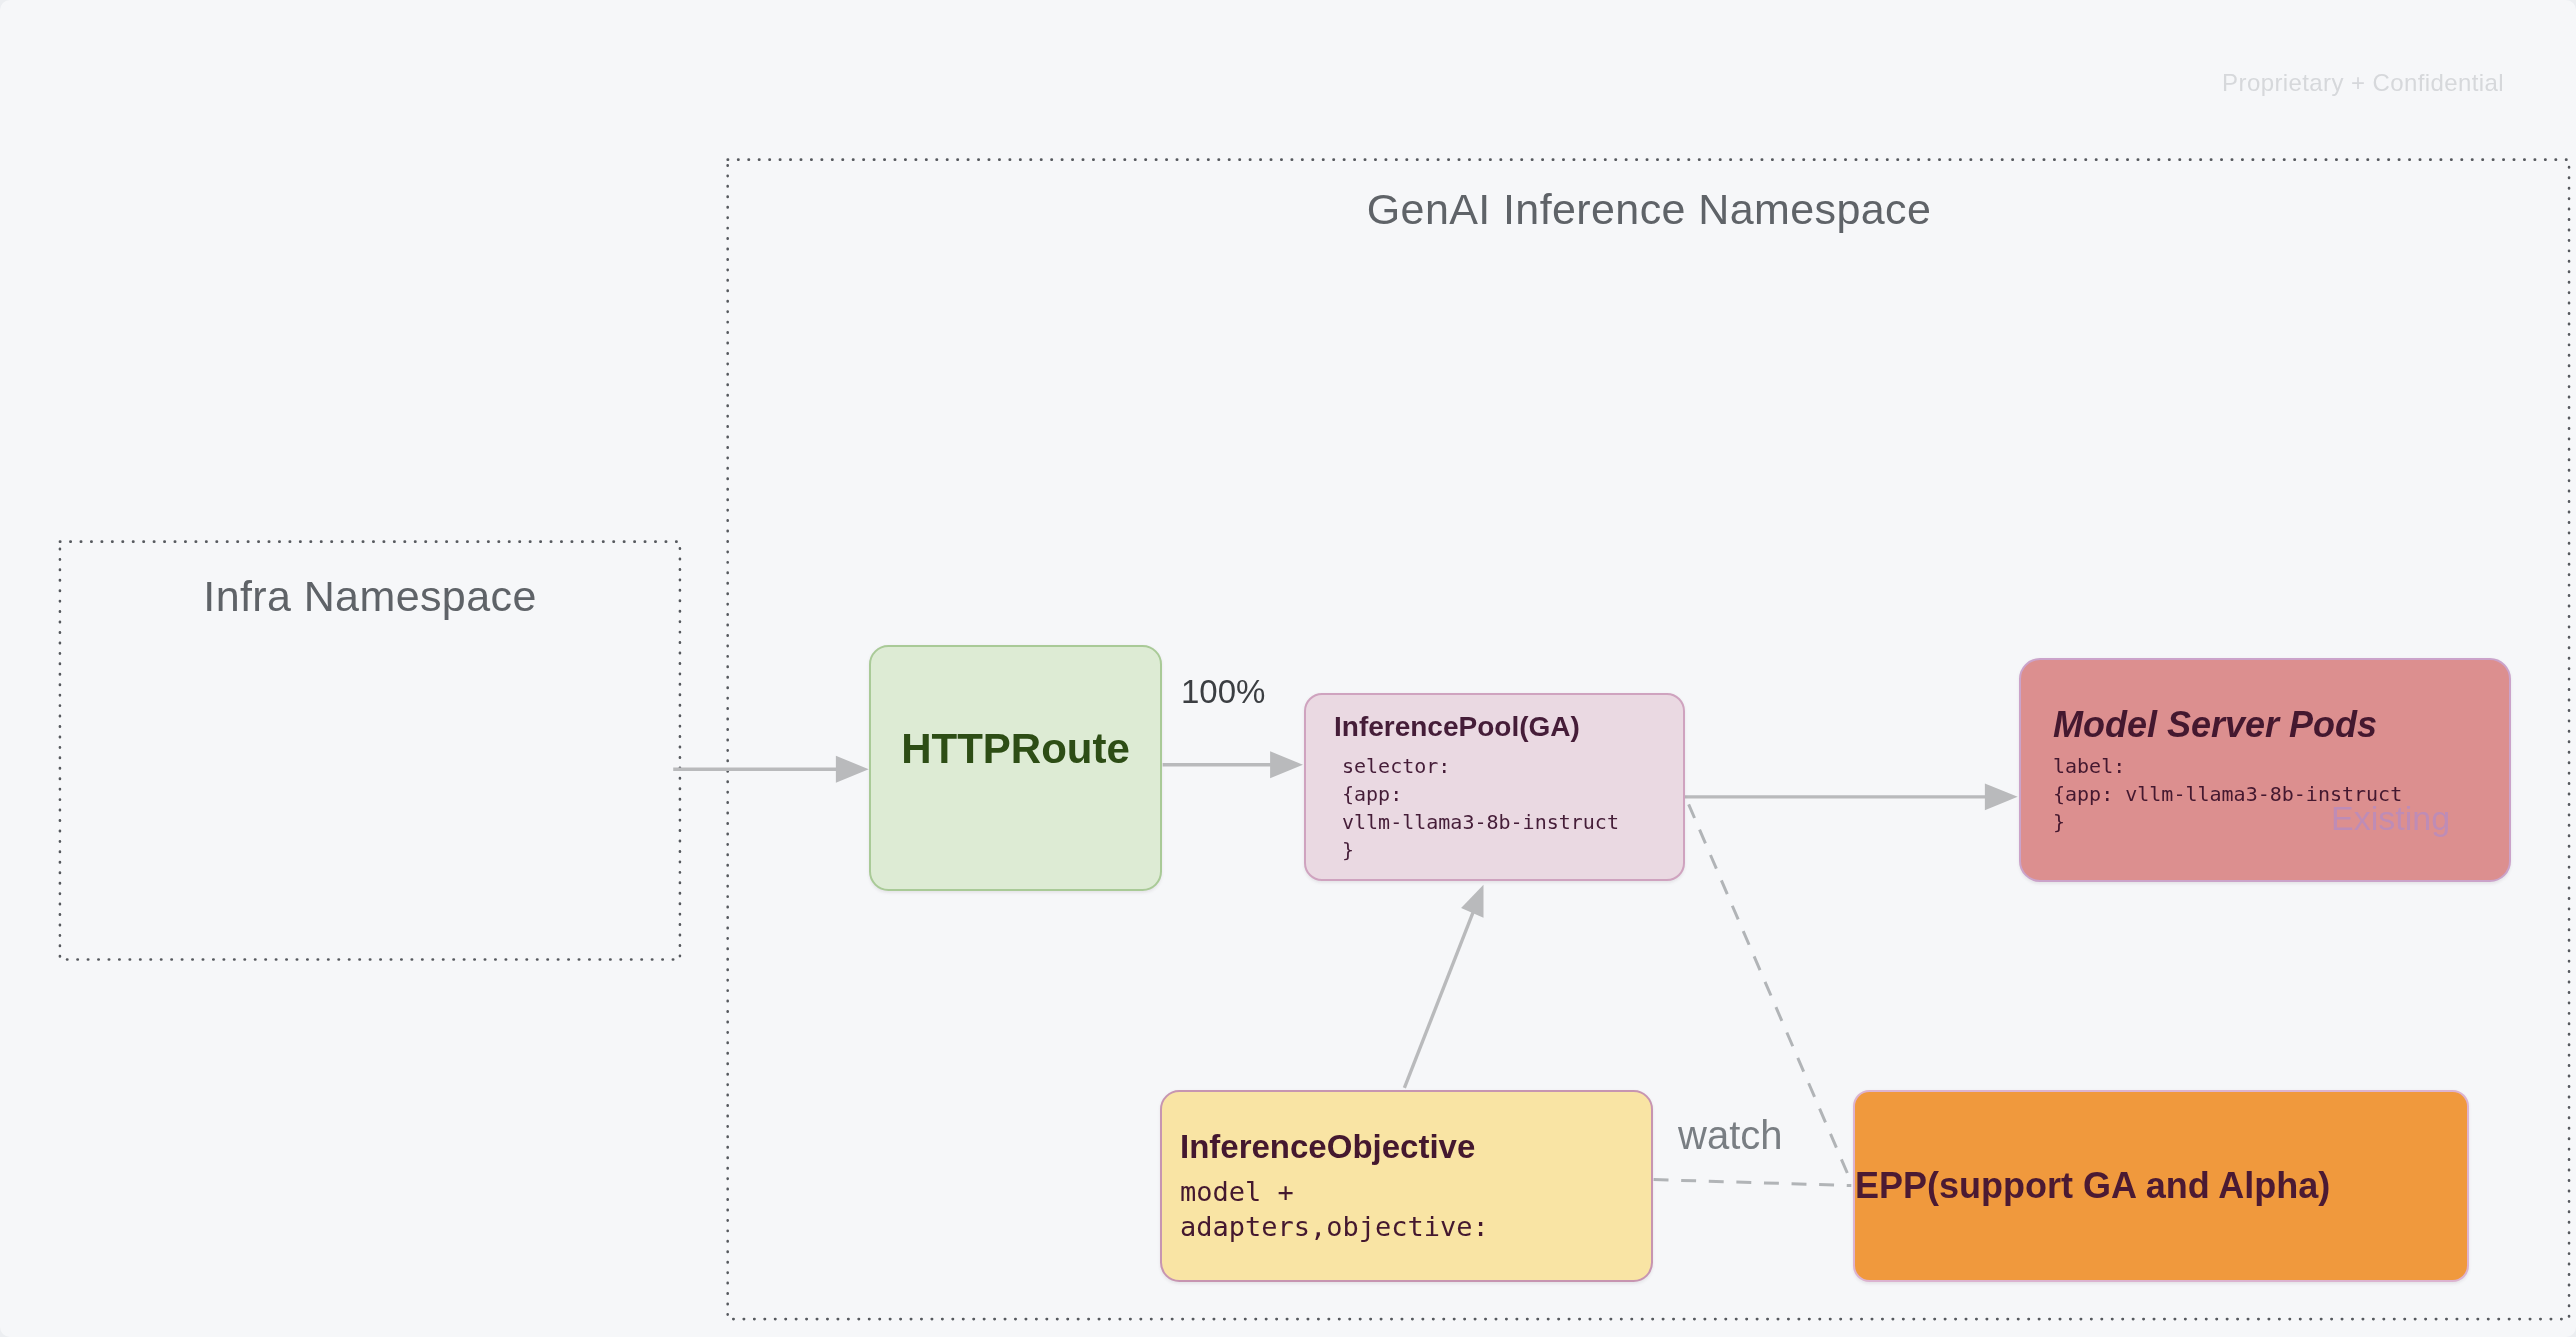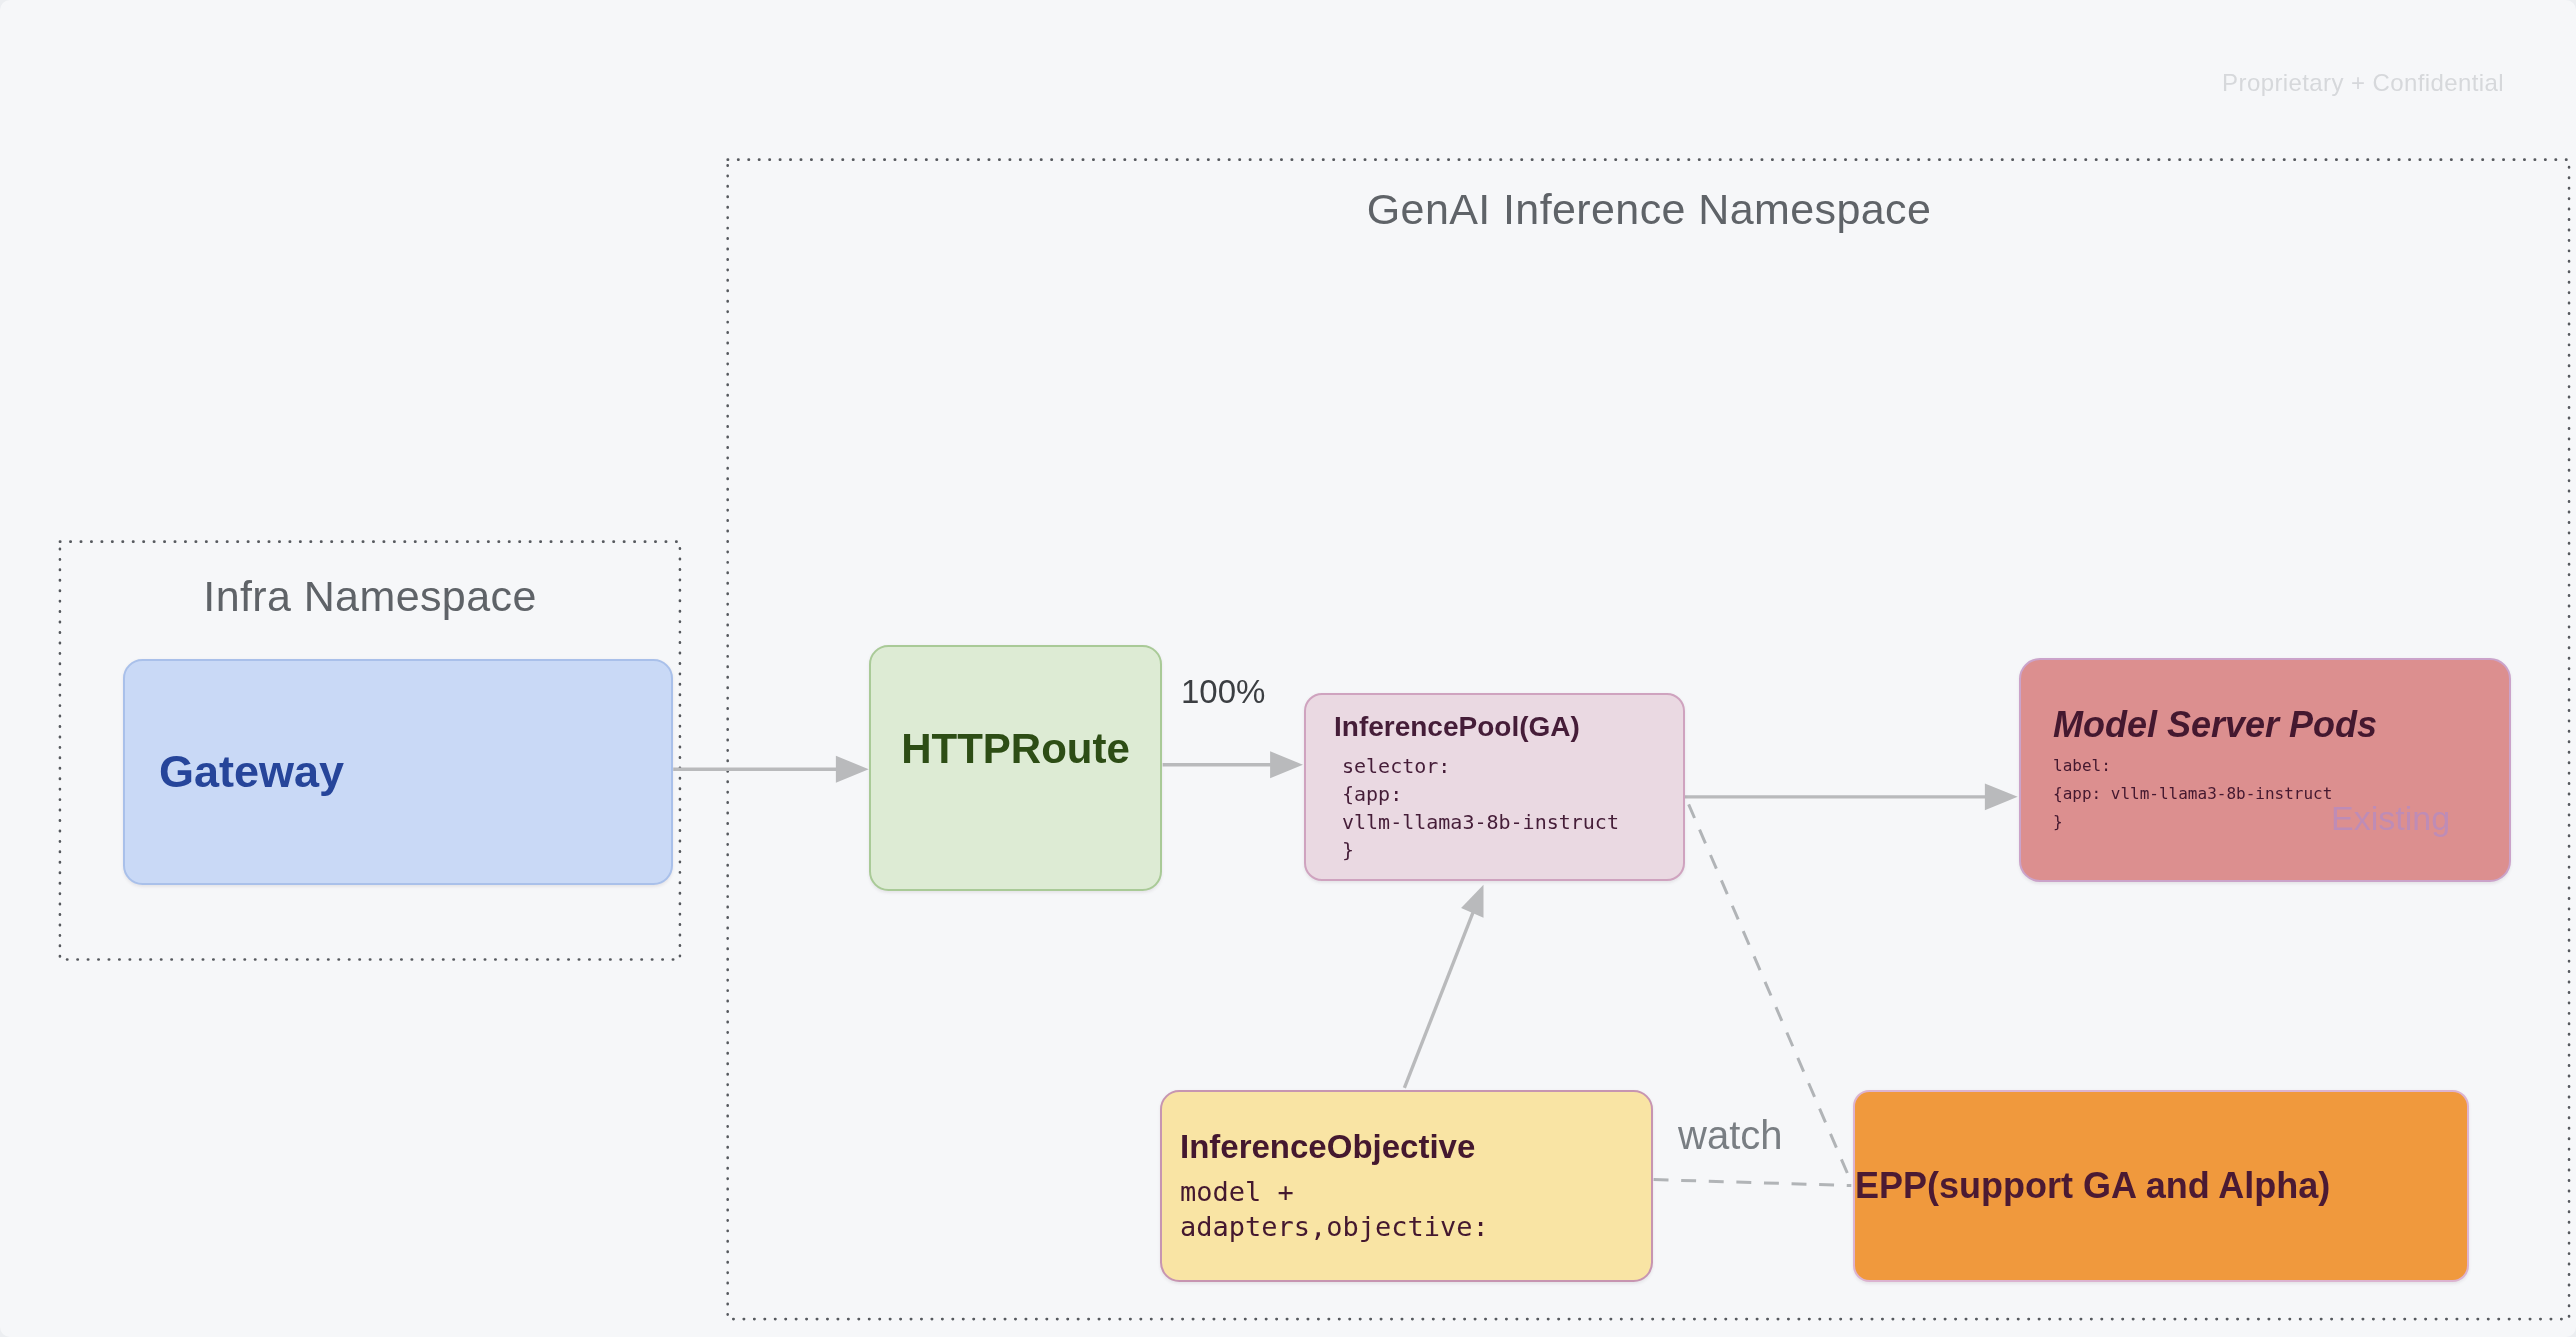--- a/index.html
+++ b/index.html
@@ -57,21 +57,21 @@
   }
   .pool .title{font-size:28px;color:#451d38;margin-bottom:9px;}
   .pool .code{font-size:20px;line-height:28px;color:#451d38;margin-left:8px;}
 
   .msp{
     left:2019px;top:658px;width:492px;height:224px;
     background:#dc8f8f;border-color:#cba3ca;border-radius:21px;
     padding-left:32px;
   }
   .msp .title{font-size:36px;color:#44182f;margin-bottom:6px;font-style:italic;}
-  .msp .code{font-size:16px;line-height:28px;color:#44182f;}
+  .msp .code{font-size:20px;line-height:28px;color:#44182f;}
   .msp .badge{
     position:absolute;left:310px;top:139px;
     font-size:34px;color:#b78cc0;opacity:.8;font-weight:400;
   }
 
   .objective{
     left:1160px;top:1090px;width:493px;height:192px;
     background:#f9e4a4;border-color:#c795b1;
     padding-left:18px;
   }
@@ -115,23 +115,20 @@
     <line x1="2216" y1="1581" x2="2481" y2="1589" stroke="#b1b4b7" stroke-width="4" stroke-dasharray="20 17"></line>
   </svg>
 
   <div class="layer">
 
     <div class="watermark">Proprietary + Confidential</div>
 
     <div class="ns-title genai">GenAI Inference Namespace</div>
     <div class="ns-title infra">Infra Namespace</div>
 
-    <div class="node gateway">
-      <div class="title">Gateway</div>
-    </div>
 
     <div class="node httproute">
       <div class="title">HTTPRoute</div>
     </div>
 
     <div class="node pool">
       <div class="title">InferencePool(GA)</div>
       <div class="code">selector:</div>
       <div class="code">{app:</div>
       <div class="code">vllm-llama3-8b-instruct</div>

